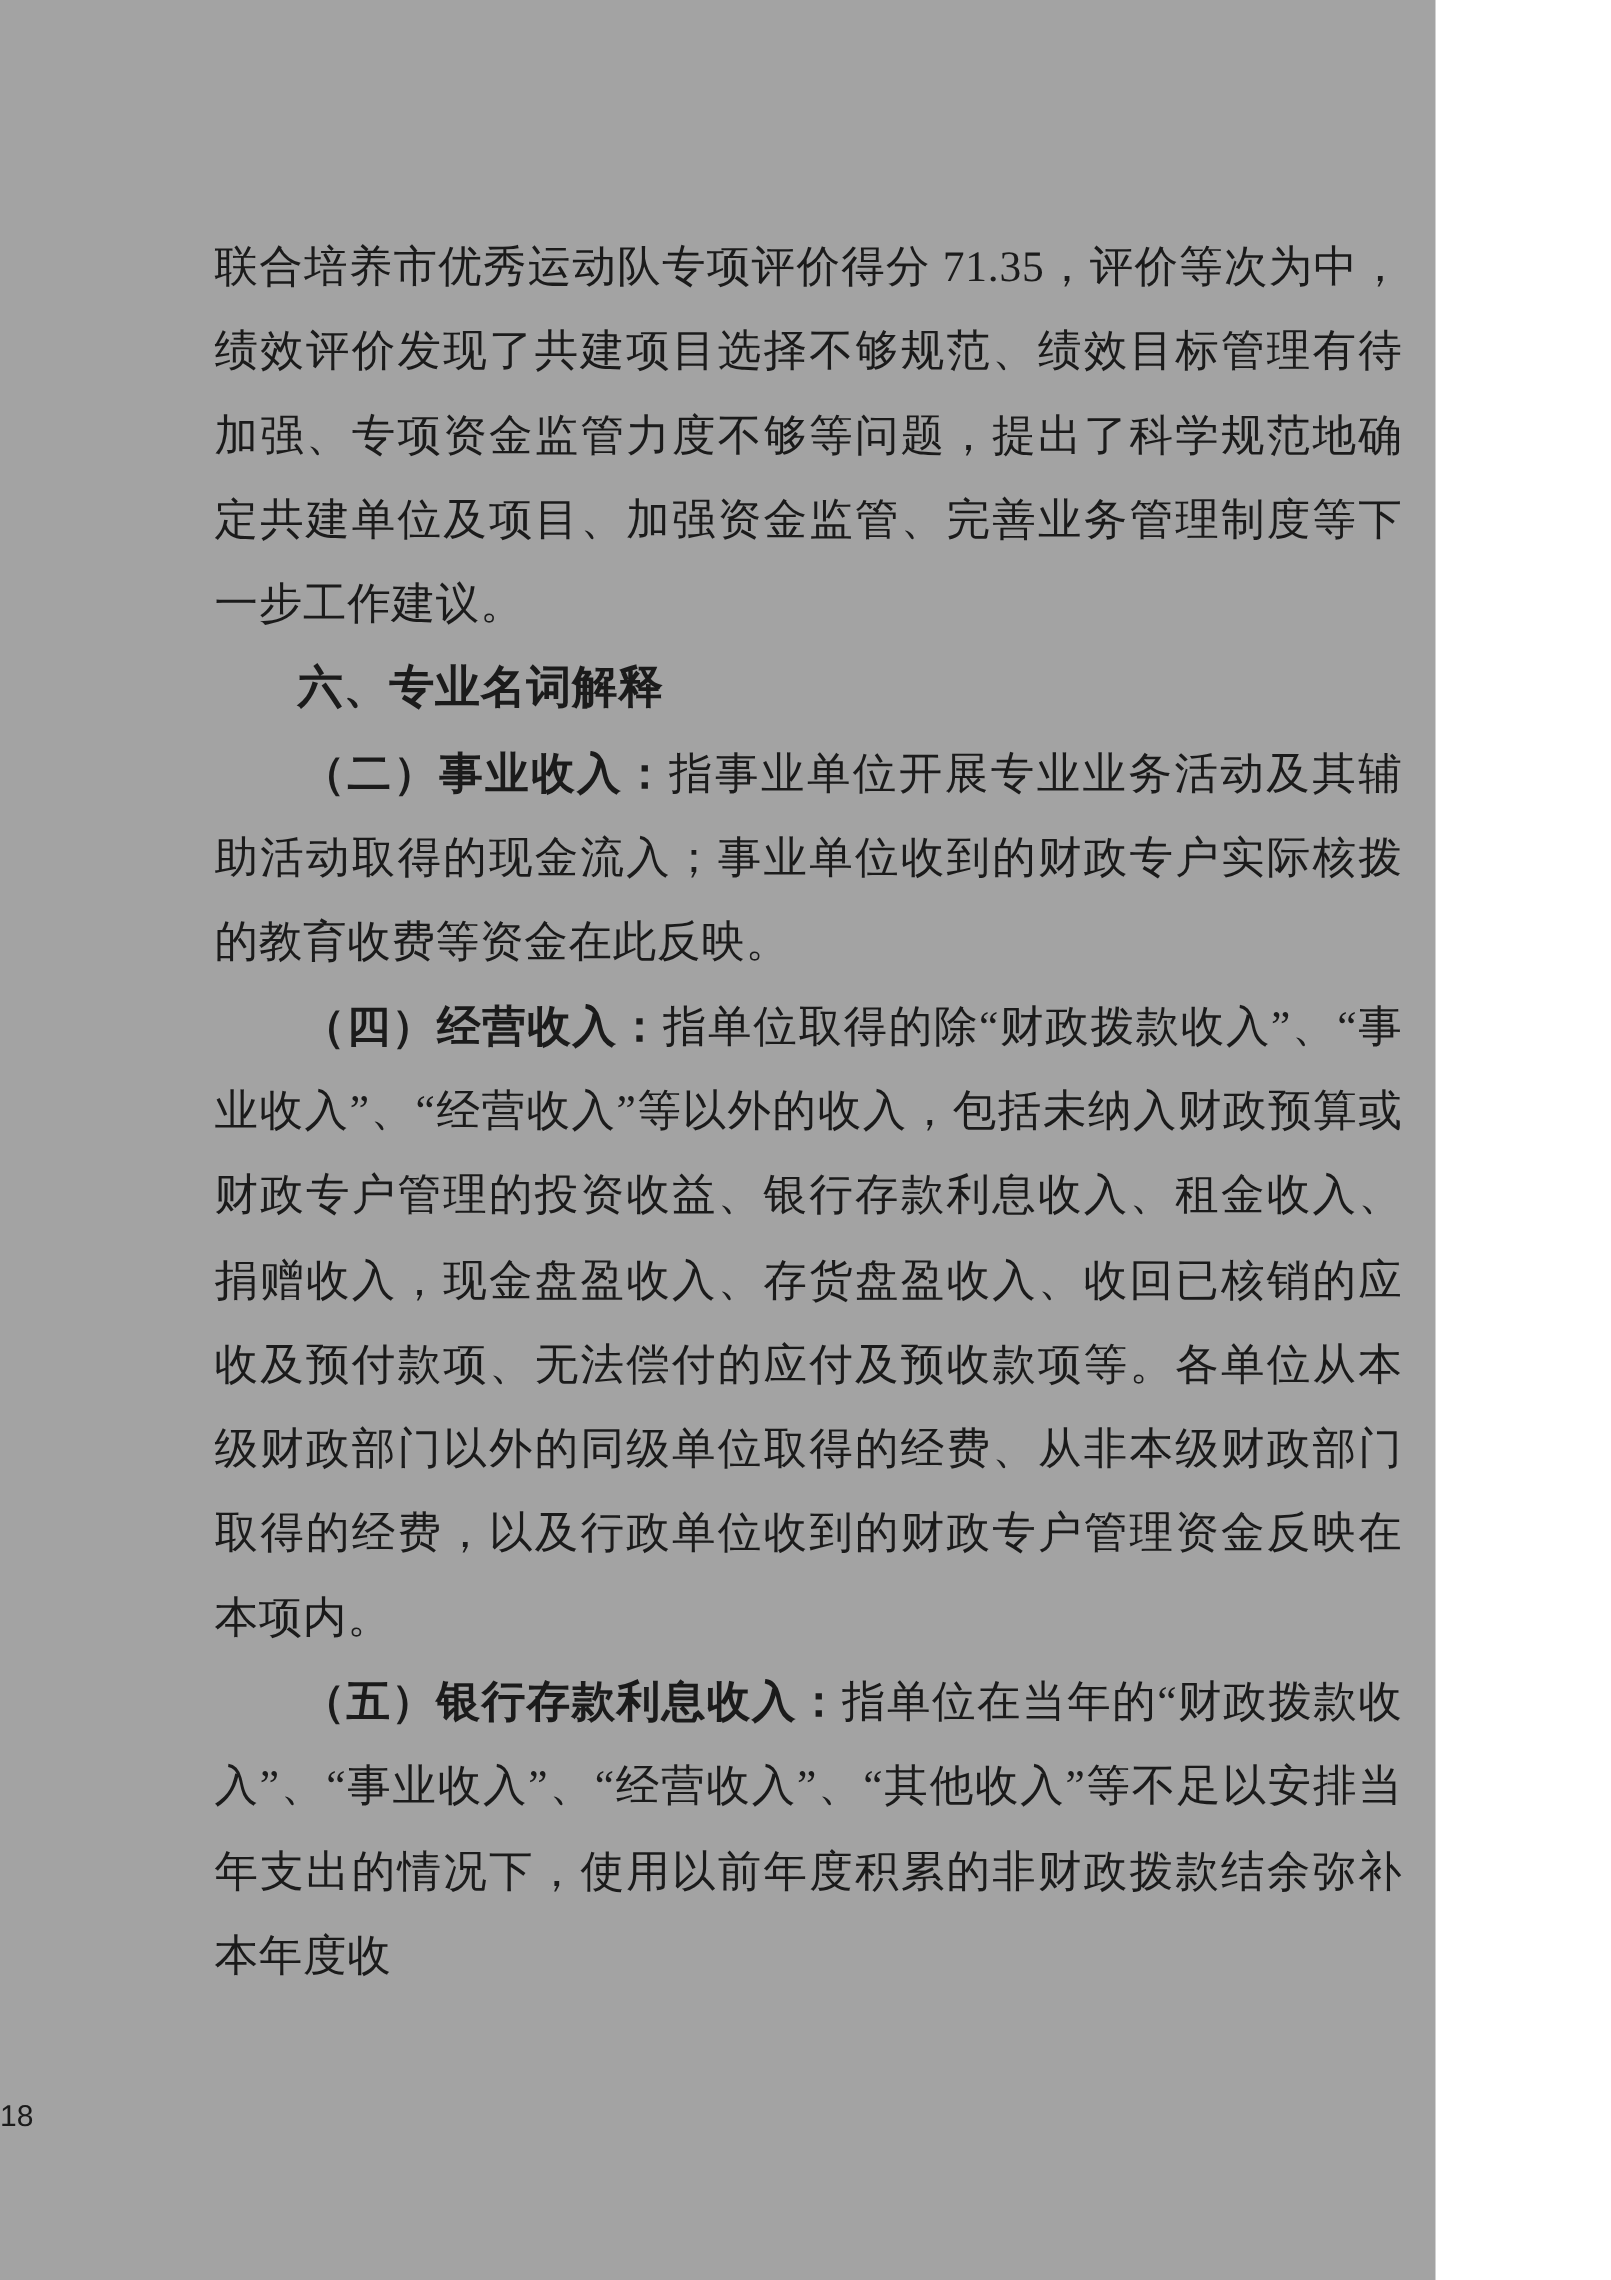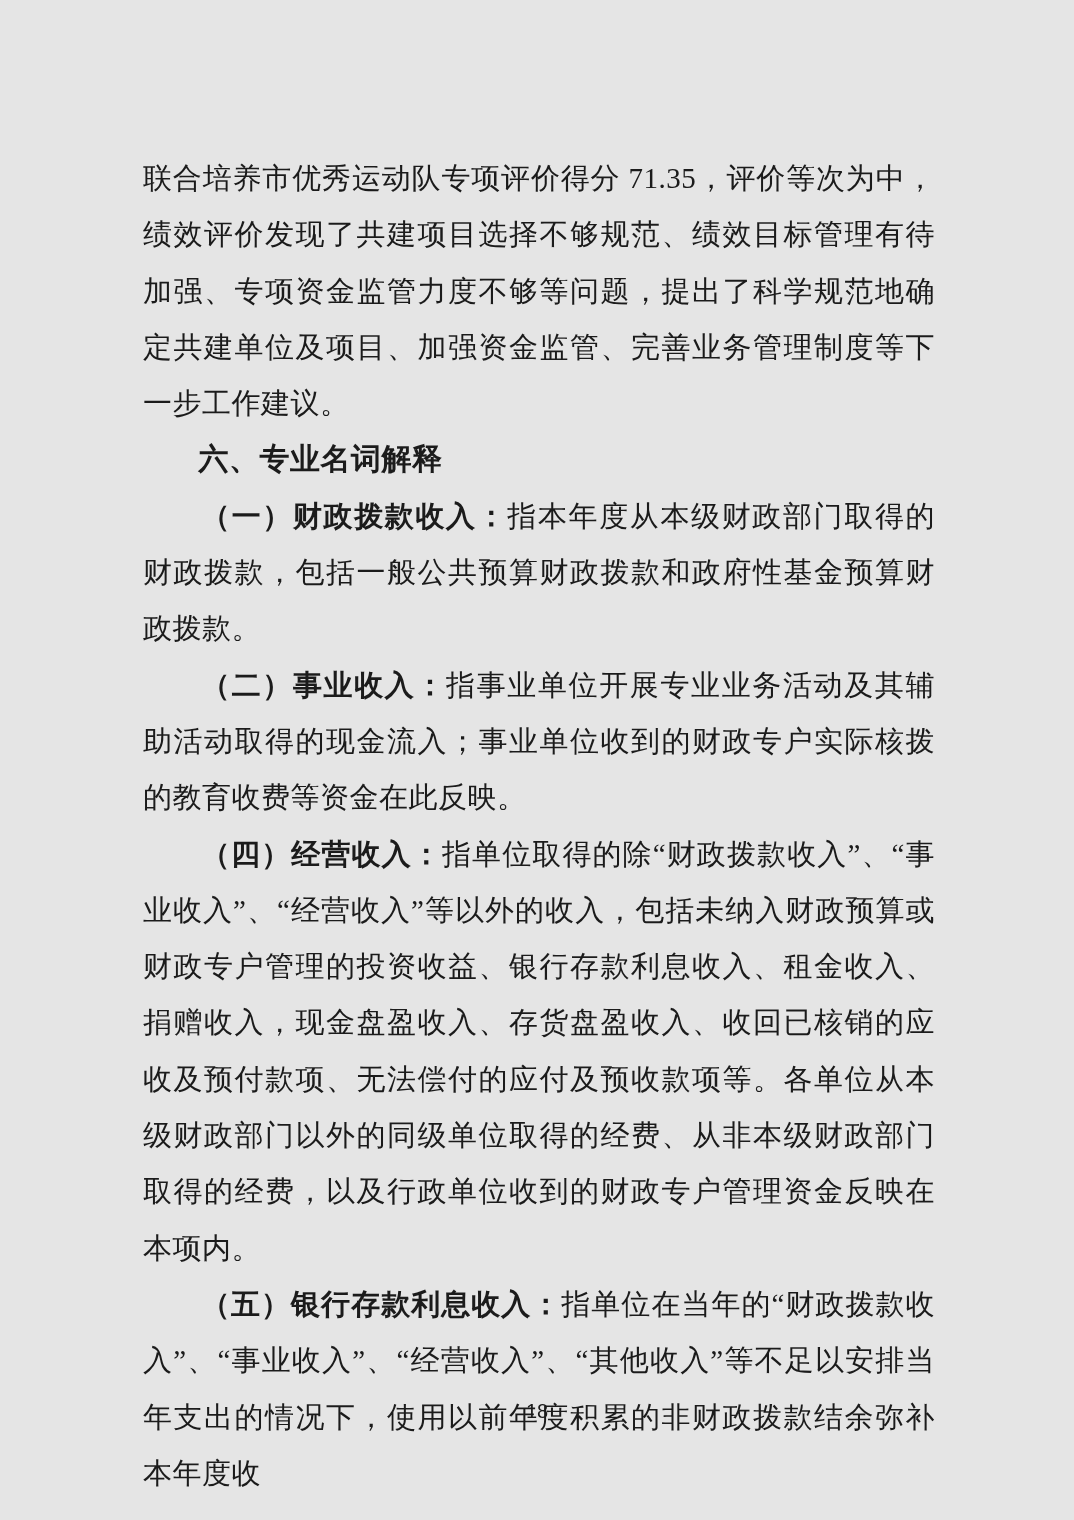--- a/index.html
+++ b/index.html
@@ -1,21 +1,21 @@
 <!DOCTYPE html>
 <html><head>
 <meta charset="utf-8">
 <style>
   * { margin: 0; padding: 0; box-sizing: border-box; }
   html, body { background: #ffffff; }
   .page {
     position: relative;
-    width: 1074px;
+    width: 957px;
     height: 1520px;
-    background: #e5e5e5;
+    background: #a3a3a3;
     overflow: hidden;
     color: #1b1b1b;
     font-family: "Liberation Serif", serif;
   }
   .content {
     position: absolute;
     left: 143px;
     top: 150px;
     width: 792px;
     font-size: 29px;
@@ -33,37 +33,36 @@
     font-size: 30px;
     text-indent: 1.85em;
     text-align: left;
   }
   .term { font-weight: bold; }
   .page-number {
     position: absolute;
     top: 1400px;
     left: 0;
     width: 100%;
-    text-align: center;
+    text-align: left;
     font-size: 20px;
     font-family: "Liberation Sans", sans-serif;
     color: #1b1b1b;
   }
 </style>
 </head>
 <body>
 
 <div class="page">
   <div class="content">
 
     <p class="para">联合培养市优秀运动队专项评价得分 71.35，评价等次为中，绩效评价发现了共建项目选择不够规范、绩效目标管理有待加强、专项资金监管力度不够等问题，提出了科学规范地确定共建单位及项目、加强资金监管、完善业务管理制度等下一步工作建议。</p>
 
     <p class="heading">六、专业名词解释</p>
 
-    <p class="para indent"><strong class="term">（一）财政拨款收入：</strong><span>指本年度从本级财政部门取得的财政拨款，包括一般公共预算财政拨款和政府性基金预算财政拨款。</span></p>
 
     <p class="para indent"><strong class="term">（二）事业收入：</strong><span>指事业单位开展专业业务活动及其辅助活动取得的现金流入；事业单位收到的财政专户实际核拨的教育收费等资金在此反映。</span></p>
 
 
     <p class="para indent"><strong class="term">（四）经营收入：</strong><span>指单位取得的除“财政拨款收入”、“事业收入”、“经营收入”等以外的收入，包括未纳入财政预算或财政专户管理的投资收益、银行存款利息收入、租金收入、捐赠收入，现金盘盈收入、存货盘盈收入、收回已核销的应收及预付款项、无法偿付的应付及预收款项等。各单位从本级财政部门以外的同级单位取得的经费、从非本级财政部门取得的经费，以及行政单位收到的财政专户管理资金反映在本项内。</span></p>
 
     <p class="para indent"><strong class="term">（五）银行存款利息收入：</strong><span>指单位在当年的“财政拨款收入”、“事业收入”、“经营收入”、“其他收入”等不足以安排当年支出的情况下，使用以前年度积累的非财政拨款结余弥补本年度收</span></p>
 
   </div>
 

